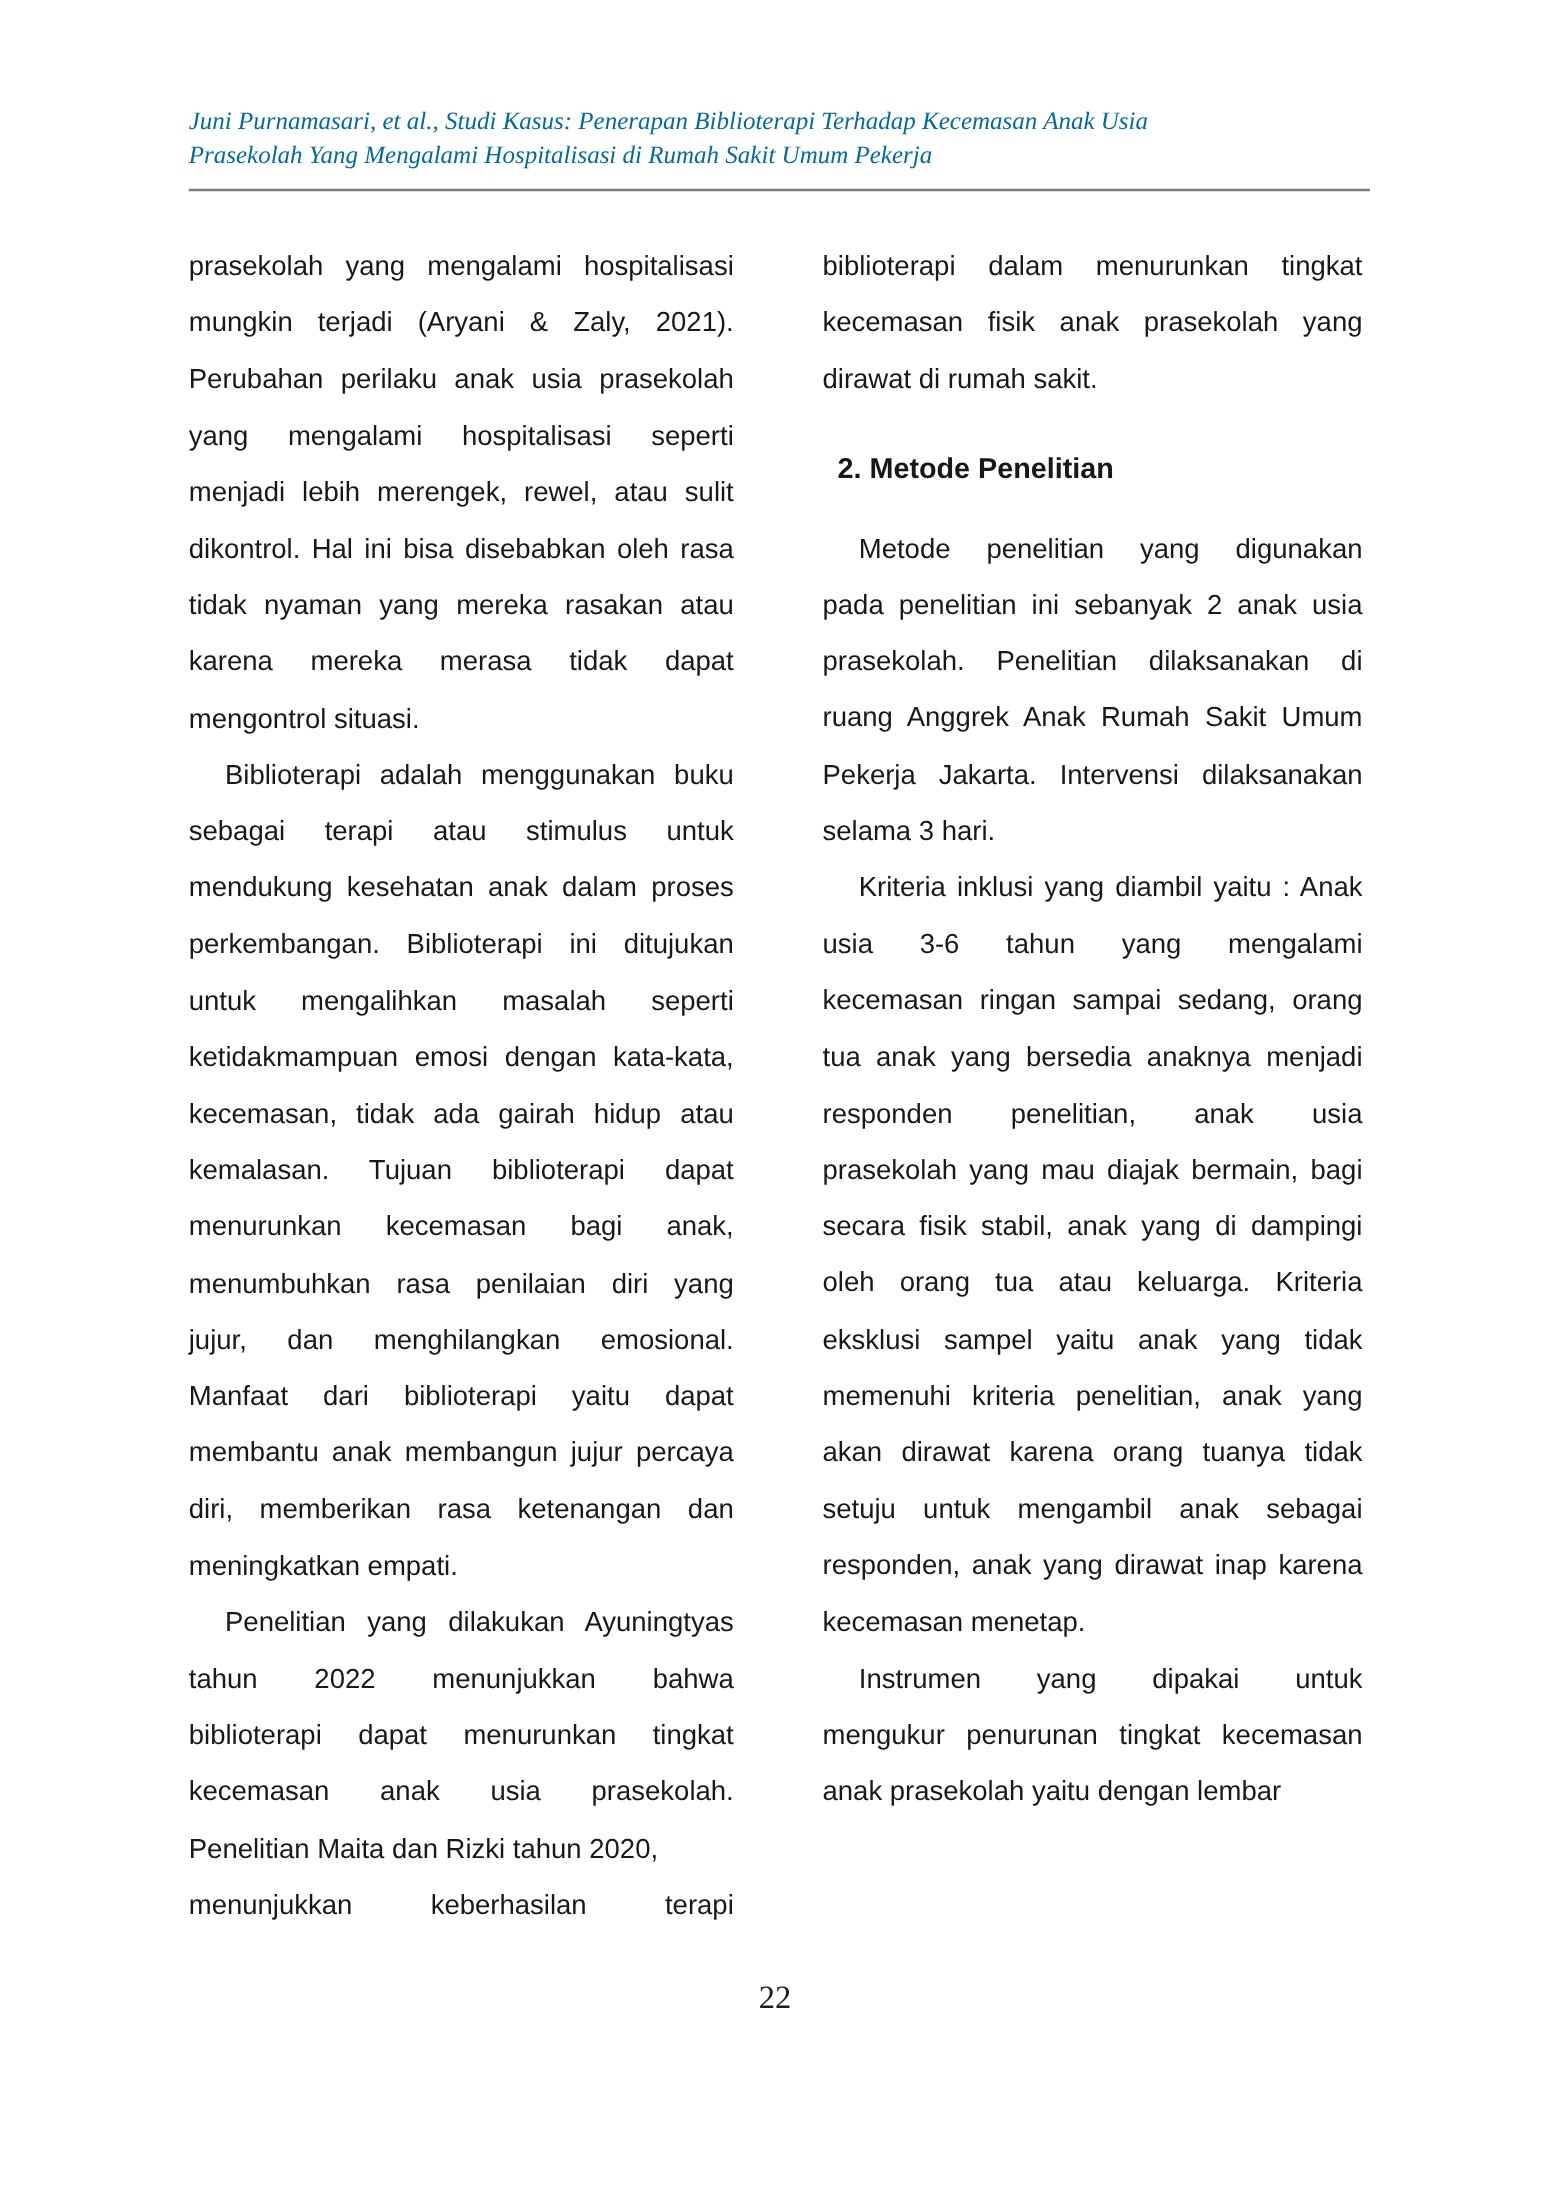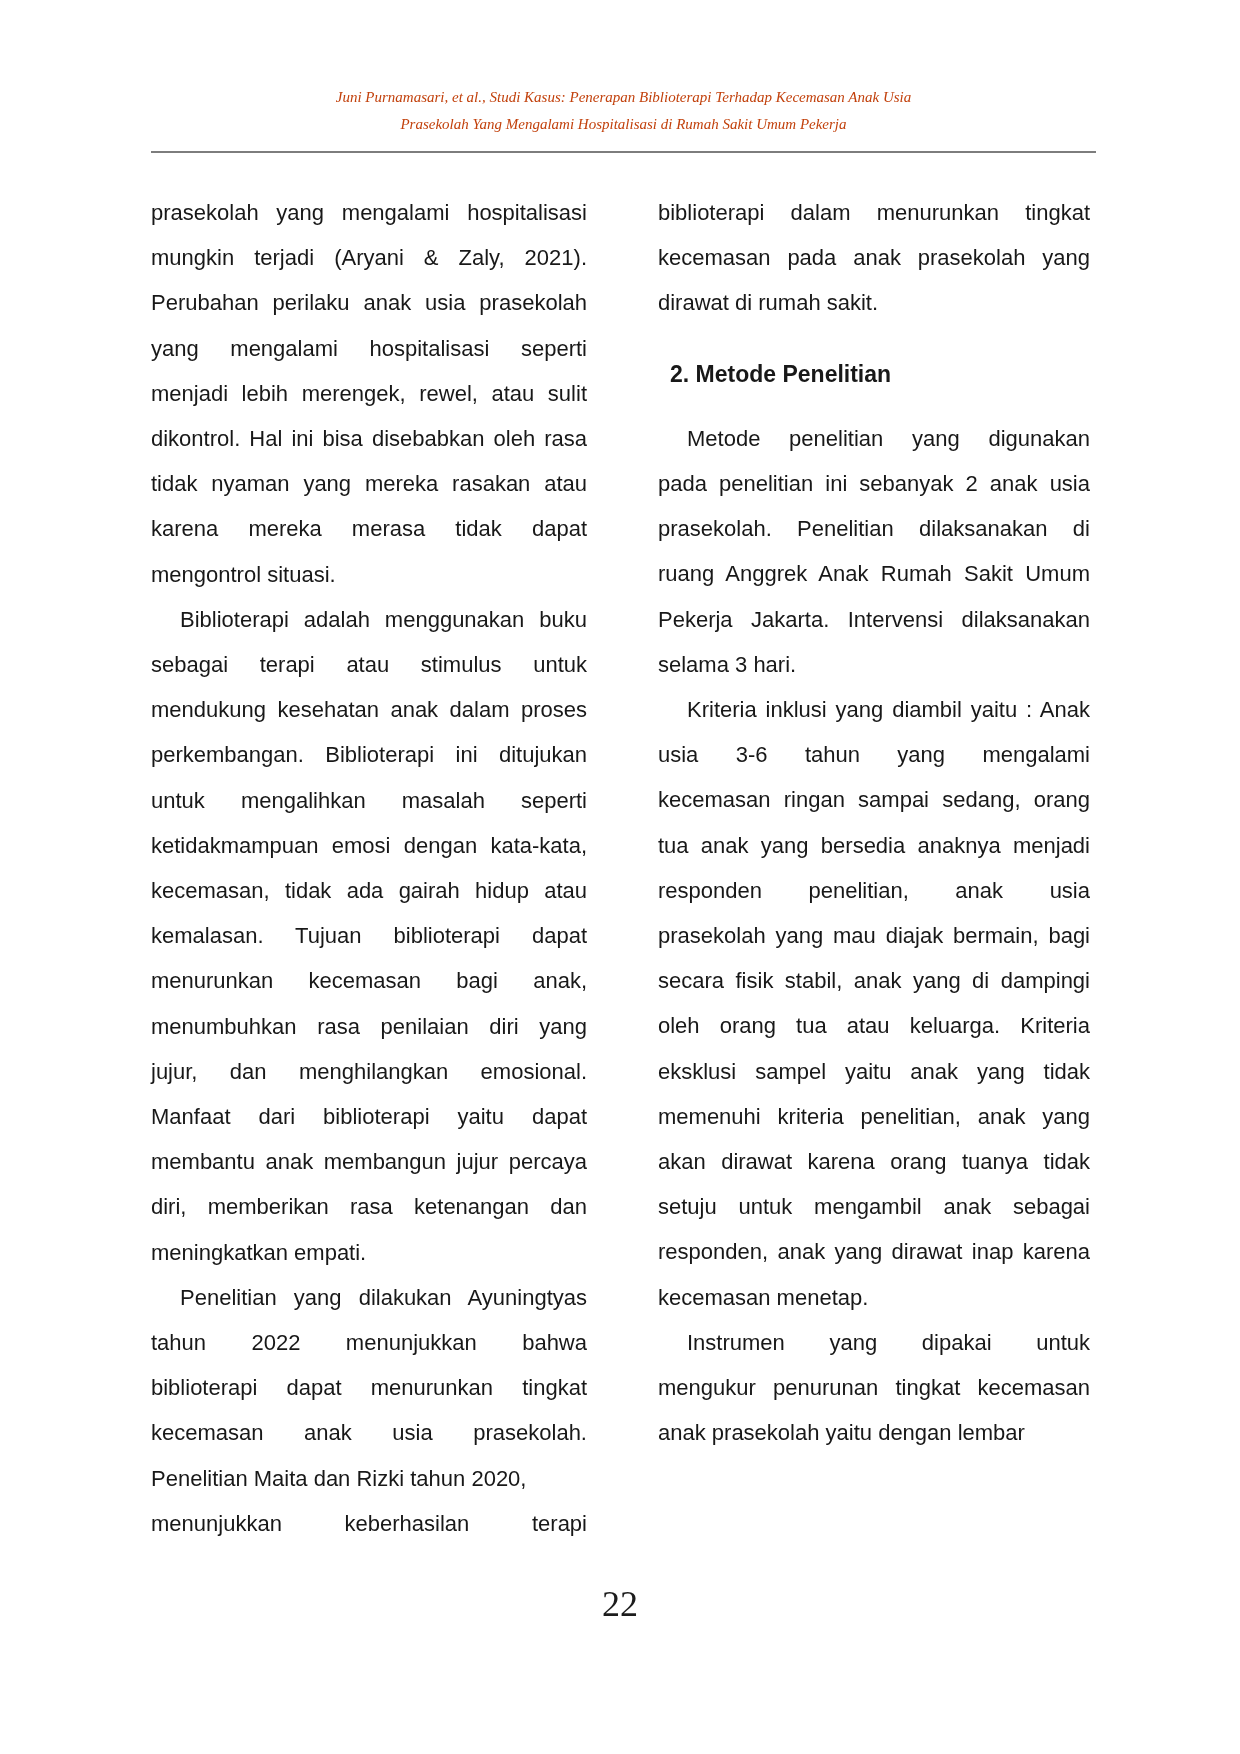--- a/index.html
+++ b/index.html
@@ -10,24 +10,23 @@
     background:#ffffff;
     overflow:hidden;
   }
   .running-head{
     position:absolute;
     left:151px;
     top:84px;
     width:945px;
     font-family:"Liberation Serif","DejaVu Serif",serif;
     font-style:italic;
-    font-size:15px;
+    font-size:20px;
     line-height:27px;
-    color:#c2410c;
-    text-align:center;
+    color:#0369a1;
   }
   .header-rule{
     position:absolute;
     left:151px;
     top:151px;
     width:945px;
     height:2px;
     background:#7d7d7d;
   }
   .col{
@@ -54,21 +53,21 @@
     font-size:23px;
     margin:26px 0 19px 12px;
   }
   .page-number{
     position:absolute;
     left:0;
     top:1583px;
     width:100%;
     text-align:center;
     font-family:"Liberation Serif","DejaVu Serif",serif;
-    font-size:36px;
+    font-size:26px;
     color:#1c1c1c;
   }
 </style>
 </head>
 <body>
 
 <div class="page">
 
   <div class="running-head">
     <div>Juni Purnamasari, et al., Studi Kasus: Penerapan Biblioterapi Terhadap Kecemasan Anak Usia</div>
@@ -105,21 +104,21 @@
       <div class="line j ind">Penelitian yang dilakukan Ayuningtyas</div>
       <div class="line j">tahun 2022 menunjukkan bahwa</div>
       <div class="line j">biblioterapi dapat menurunkan tingkat</div>
       <div class="line j">kecemasan anak usia prasekolah.</div>
       <div class="line">Penelitian Maita dan Rizki tahun 2020,</div>
       <div class="line j">menunjukkan keberhasilan terapi</div>
     </div>
 
   <div id="col-right" class="col col-right">
       <div class="line j">biblioterapi dalam menurunkan tingkat</div>
-      <div class="line j">kecemasan pada anak prasekolah yang</div>
+      <div class="line j">kecemasan fisik anak prasekolah yang</div>
       <div class="line">dirawat di rumah sakit.</div>
       <div class="line head">2. Metode Penelitian</div>
       <div class="line j ind">Metode penelitian yang digunakan</div>
       <div class="line j">pada penelitian ini sebanyak 2 anak usia</div>
       <div class="line j">prasekolah. Penelitian dilaksanakan di</div>
       <div class="line j">ruang Anggrek Anak Rumah Sakit Umum</div>
       <div class="line j">Pekerja Jakarta. Intervensi dilaksanakan</div>
       <div class="line">selama 3 hari.</div>
       <div class="line j ind">Kriteria inklusi yang diambil yaitu : Anak</div>
       <div class="line j">usia 3-6 tahun yang mengalami</div>

